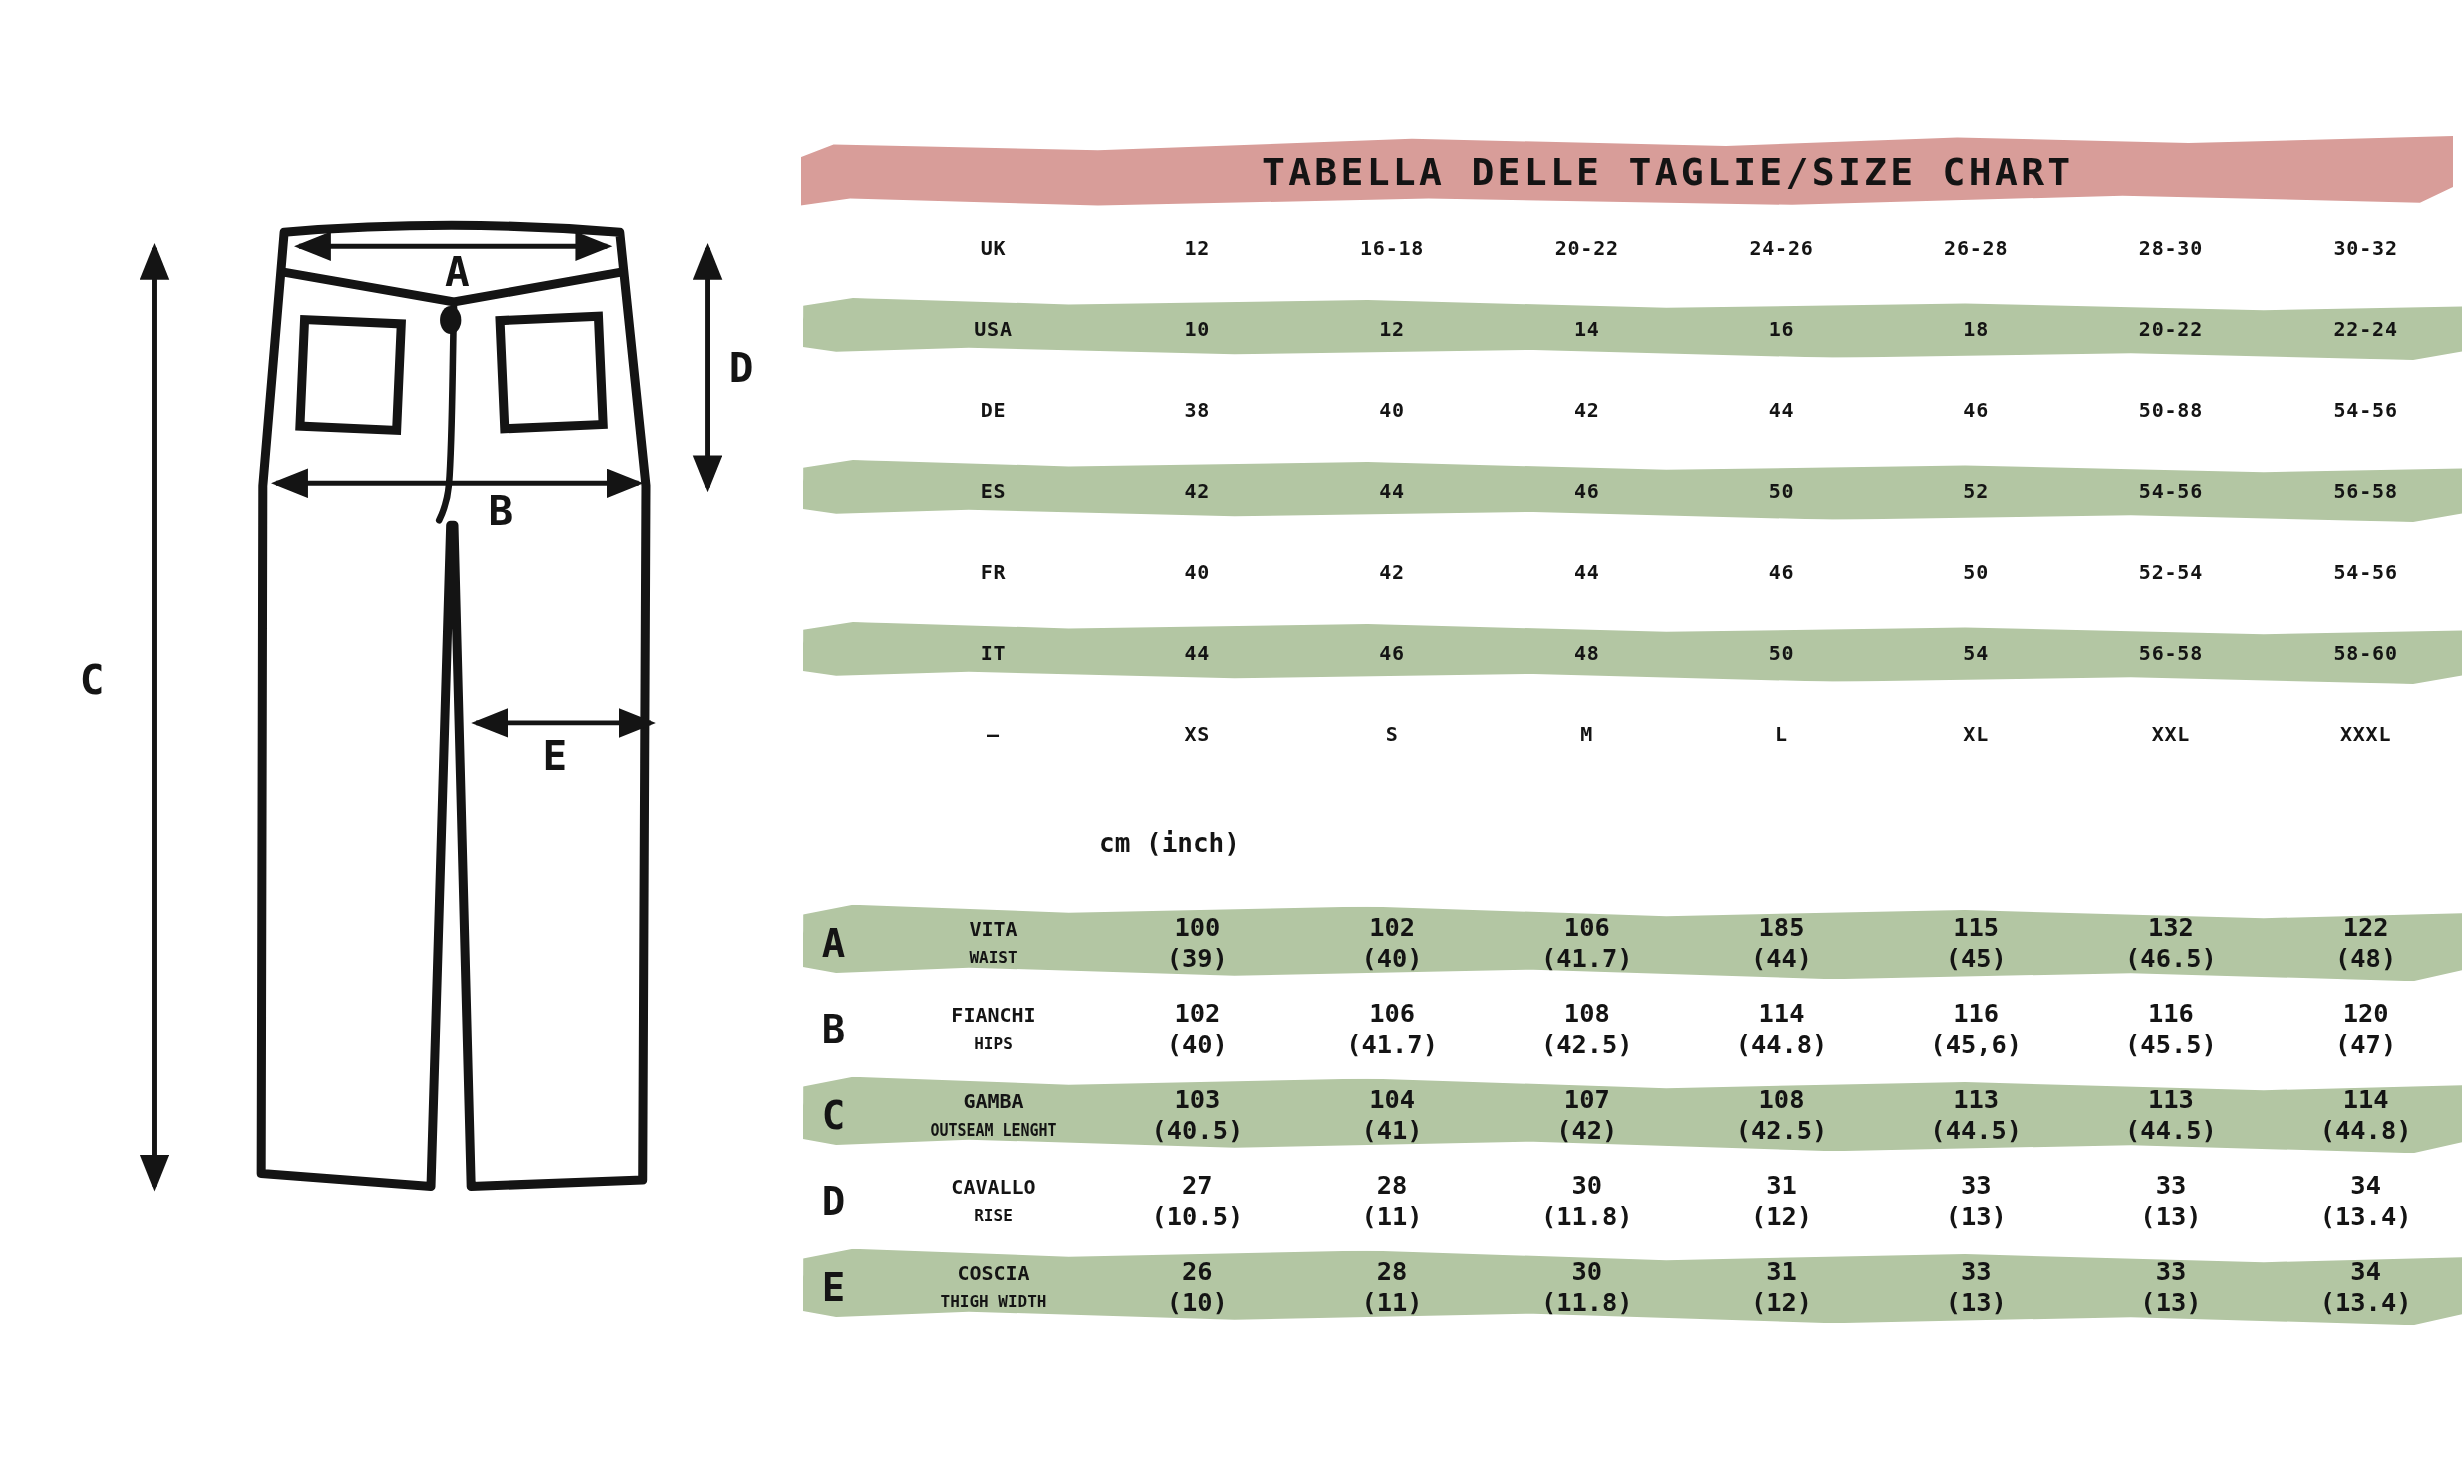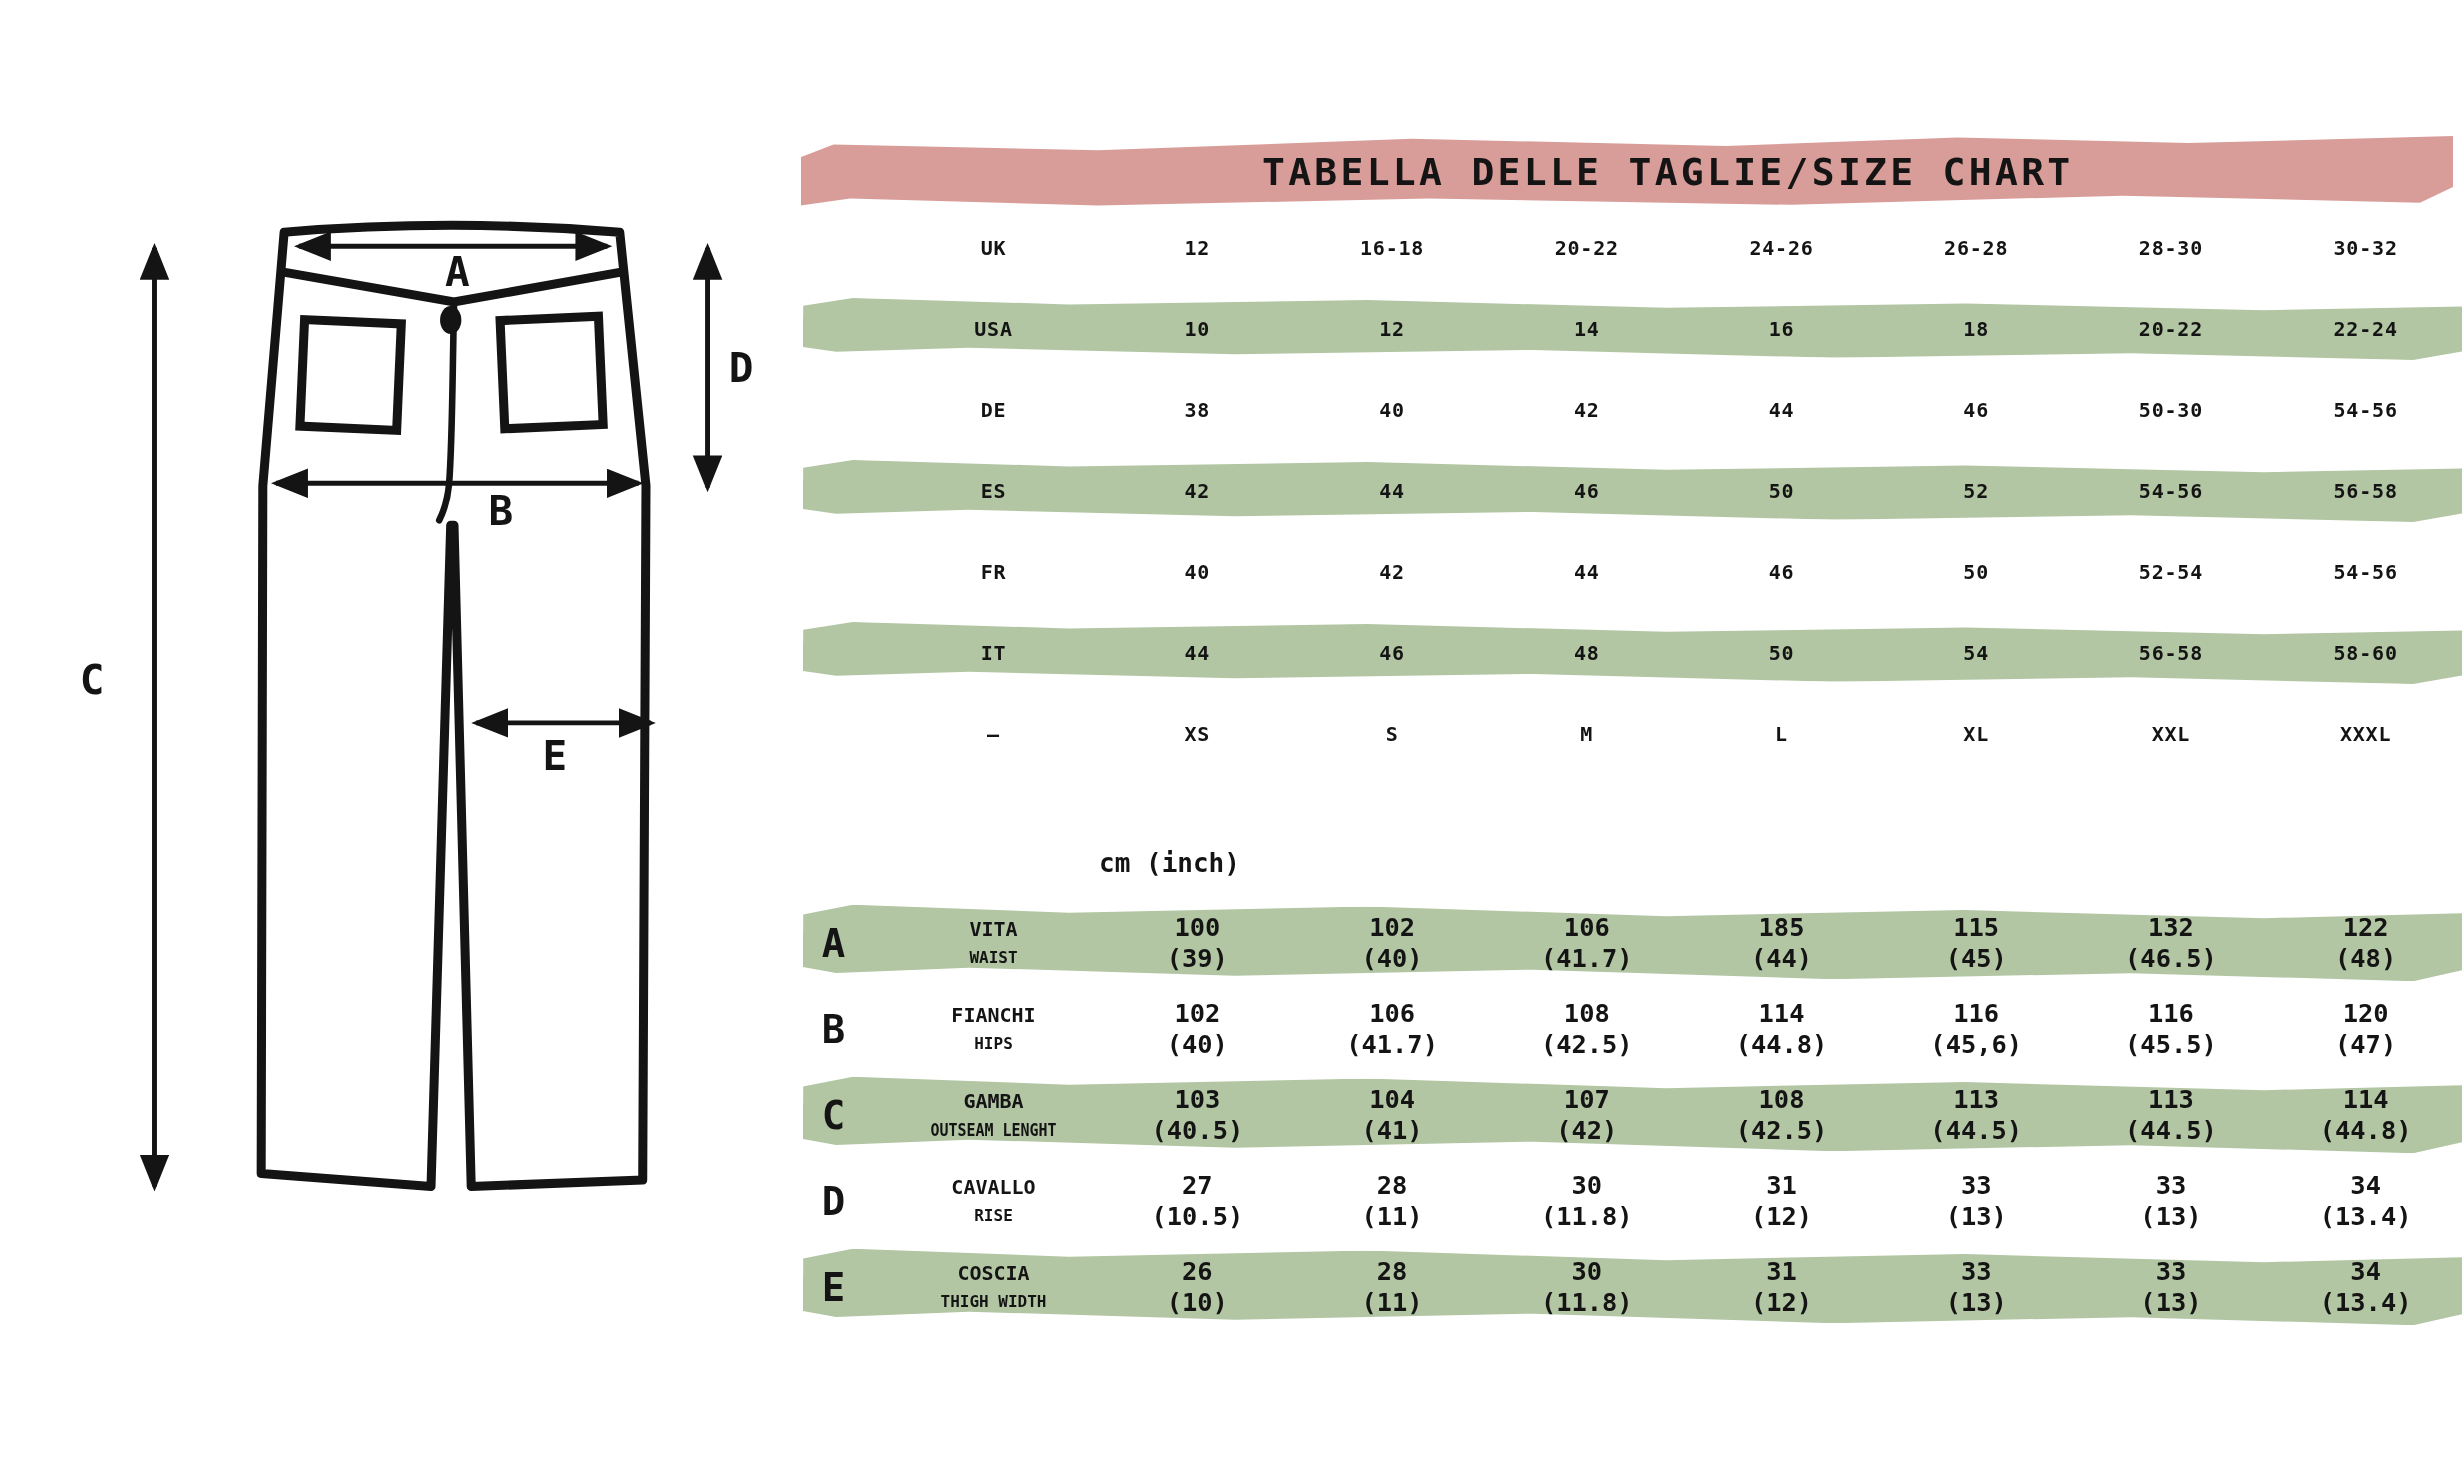--- a/index.html
+++ b/index.html
@@ -21,21 +21,21 @@
   .srow .band{height:56px;}
   .mrow .band{height:71px;}
   .brush-b{clip-path:polygon(0% 14%,3% 0%,16% 10%,34% 0%,52% 12%,70% 2%,88% 12%,100% 4%,100% 84%,97% 100%,80% 90%,62% 100%,44% 88%,26% 98%,10% 88%,2% 96%,0% 88%);}
   .cell{position:relative;z-index:1;text-align:center;font-weight:bold;}
   .size-label,.size-val{font-size:20px;letter-spacing:0.8px;white-space:nowrap;}
   .letter{font-size:39px;}
   .mlabel .it{display:block;font-size:20px;line-height:29.5px;white-space:nowrap;}
   .mlabel .en{display:block;font-size:16px;line-height:26px;white-space:nowrap;}
   .mlabel .en.cond{font-size:17px;transform:scaleX(.88);}
   .val2 span{display:block;font-size:25.4px;line-height:31px;white-space:nowrap;}
-  .unit{position:absolute;top:848px;left:283px;width:213px;text-align:center;
+  .unit{position:absolute;top:828px;left:283px;width:213px;text-align:center;
         font-size:26px;font-weight:bold;white-space:nowrap;}
   
   .diagram{position:absolute;left:0;top:0;width:821px;height:1477px;}
   .dlabel{font-family:"DejaVu Sans Mono",monospace;font-weight:bold;font-size:50px;fill:#141414;}
 </style>
 </head>
 <body>
 
 <div class="page">
 
@@ -101,21 +101,21 @@
           <div class="cell size-val">22-24</div>
         </div>
         <div class="row srow">
           <div class="cell letter"></div>
           <div class="cell size-label">DE</div>
           <div class="cell size-val">38</div>
           <div class="cell size-val">40</div>
           <div class="cell size-val">42</div>
           <div class="cell size-val">44</div>
           <div class="cell size-val">46</div>
-          <div class="cell size-val">50-30</div>
+          <div class="cell size-val">50-88</div>
           <div class="cell size-val">54-56</div>
         </div>
         <div class="row srow">
           <div class="band brush-b" style="transform: translateY(-50%) rotate(0.22deg);"></div>
           <div class="cell letter"></div>
           <div class="cell size-label">ES</div>
           <div class="cell size-val">42</div>
           <div class="cell size-val">44</div>
           <div class="cell size-val">46</div>
           <div class="cell size-val">50</div>

